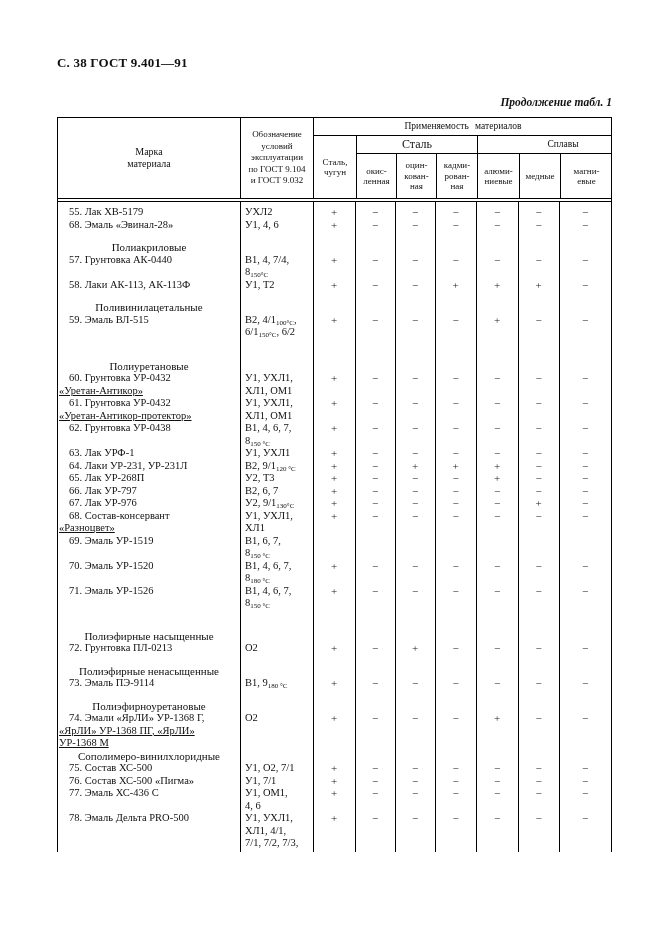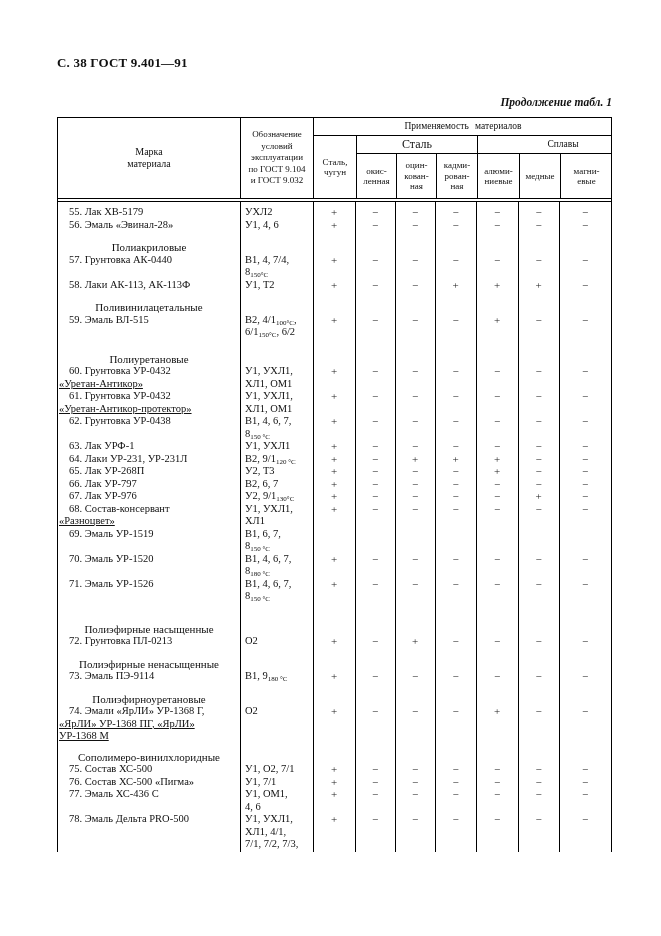--- a/index.html
+++ b/index.html
@@ -102,21 +102,21 @@
         <div class="cell c-mark">+</div>
         <div class="cell c-mark">−</div>
         <div class="cell c-mark">−</div>
         <div class="cell c-mark">−</div>
         <div class="cell c-mark">−</div>
         <div class="cell c-mark">−</div>
         <div class="cell c-mark">−</div>
       </div>
       <div class="trow">
         <div class="cell c-name">
-          <div class="ln first">56. Эмаль «Эвинал-28»</div>
+          <div class="ln first">68. Эмаль «Эвинал-28»</div>
         </div>
         <div class="cell c-cond">
           <div class="ln">У1, 4, 6</div>
         </div>
         <div class="cell c-mark">+</div>
         <div class="cell c-mark">−</div>
         <div class="cell c-mark">−</div>
         <div class="cell c-mark">−</div>
         <div class="cell c-mark">−</div>
         <div class="cell c-mark">−</div>
@@ -184,21 +184,21 @@
           <div class="ln">6/1<sub>150°С</sub>, 6/2</div>
         </div>
         <div class="cell c-mark">+</div>
         <div class="cell c-mark">−</div>
         <div class="cell c-mark">−</div>
         <div class="cell c-mark">−</div>
         <div class="cell c-mark">+</div>
         <div class="cell c-mark">−</div>
         <div class="cell c-mark">−</div>
       </div>
-      <div class="trow section" style="margin-top: 14px;">
+      <div class="trow section" style="margin-top: 21px;">
         <div class="cell c-name">Полиуретановые</div>
         <div class="cell c-cond"></div>
         <div class="cell c-mark"></div>
         <div class="cell c-mark"></div>
         <div class="cell c-mark"></div>
         <div class="cell c-mark"></div>
         <div class="cell c-mark"></div>
         <div class="cell c-mark"></div>
         <div class="cell c-mark"></div>
       </div>
@@ -465,21 +465,21 @@
           <div class="ln">О2</div>
         </div>
         <div class="cell c-mark">+</div>
         <div class="cell c-mark">−</div>
         <div class="cell c-mark">−</div>
         <div class="cell c-mark">−</div>
         <div class="cell c-mark">+</div>
         <div class="cell c-mark">−</div>
         <div class="cell c-mark">−</div>
       </div>
-      <div class="trow section" style="margin-top: 8px; gap: 18px;">
+      <div class="trow section" style=" gap: 18px;">
         <div class="cell c-name">Сополимеро-винилхлоридные</div>
         <div class="cell c-cond"></div>
         <div class="cell c-mark"></div>
         <div class="cell c-mark"></div>
         <div class="cell c-mark"></div>
         <div class="cell c-mark"></div>
         <div class="cell c-mark"></div>
         <div class="cell c-mark"></div>
         <div class="cell c-mark"></div>
       </div>

